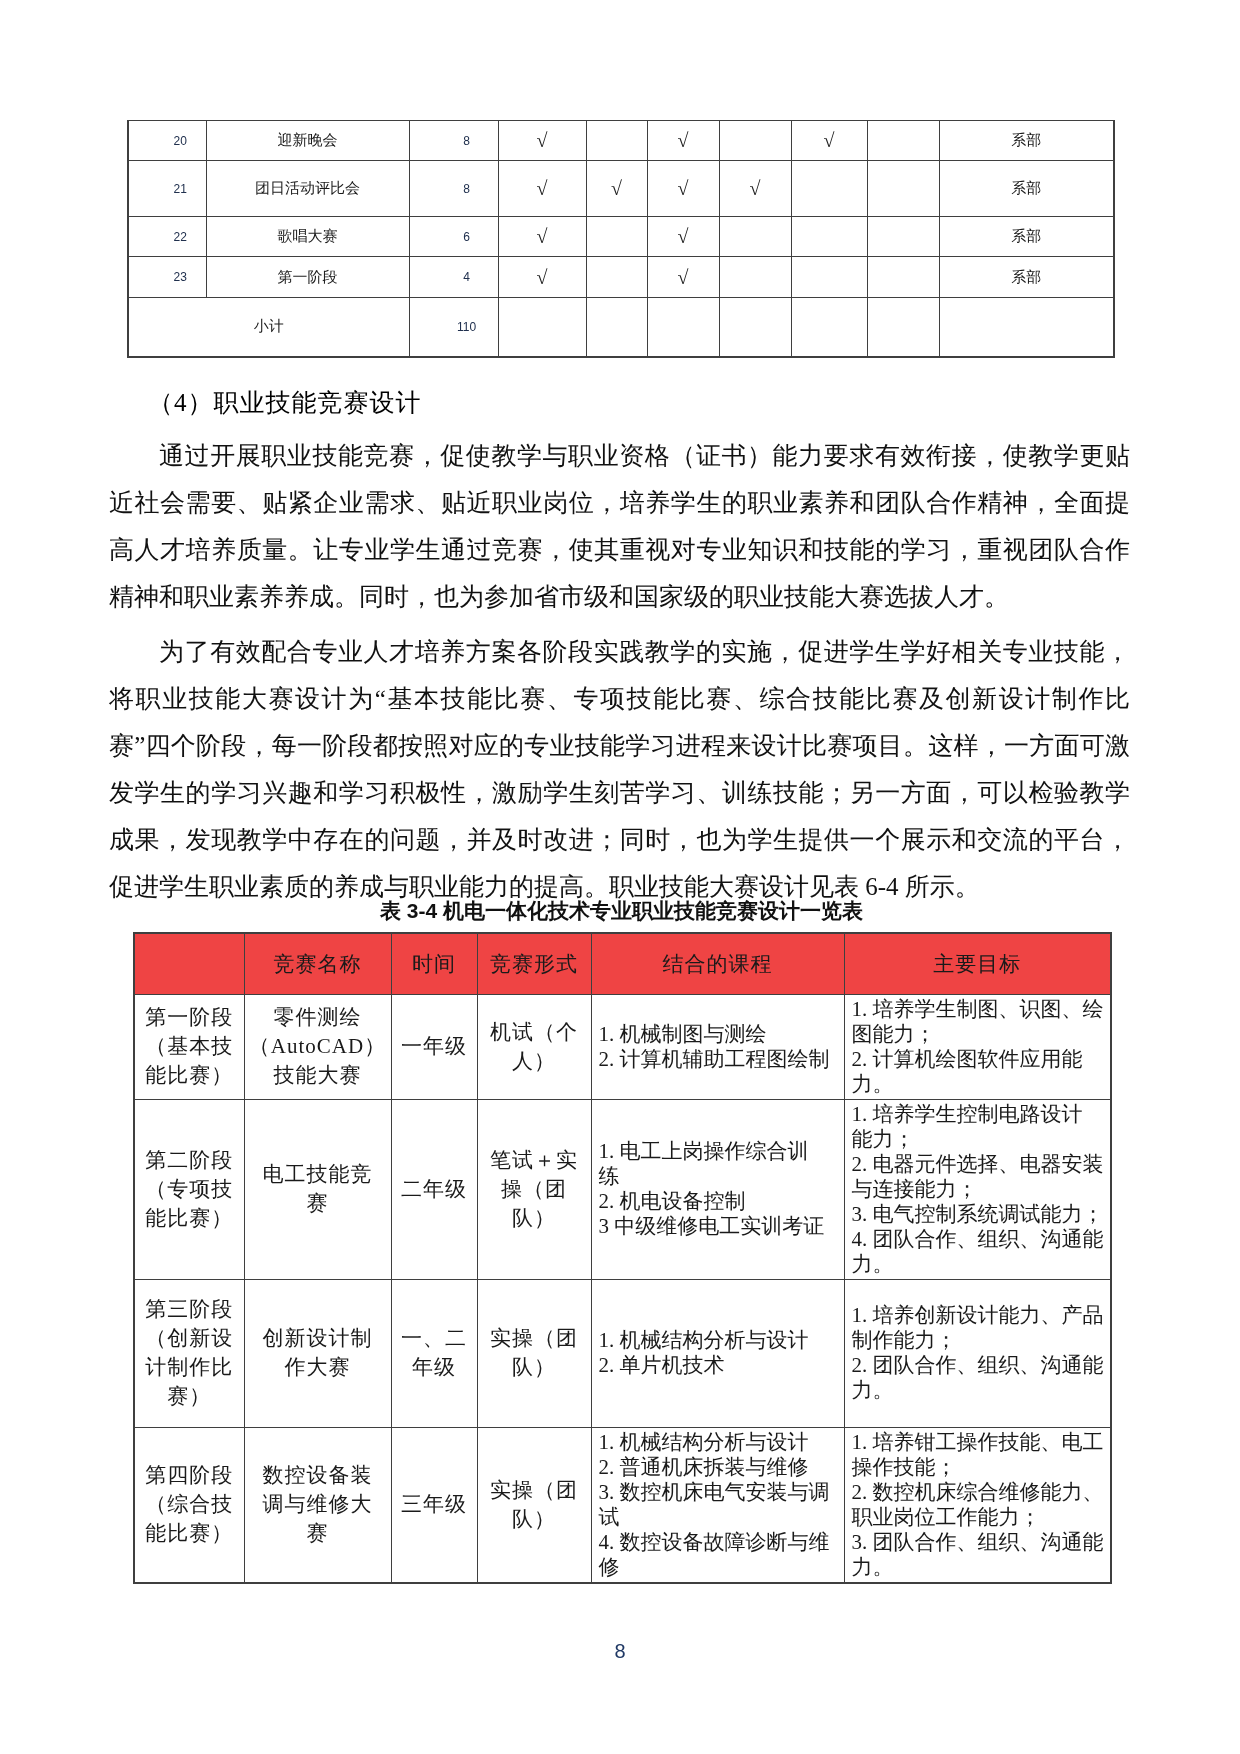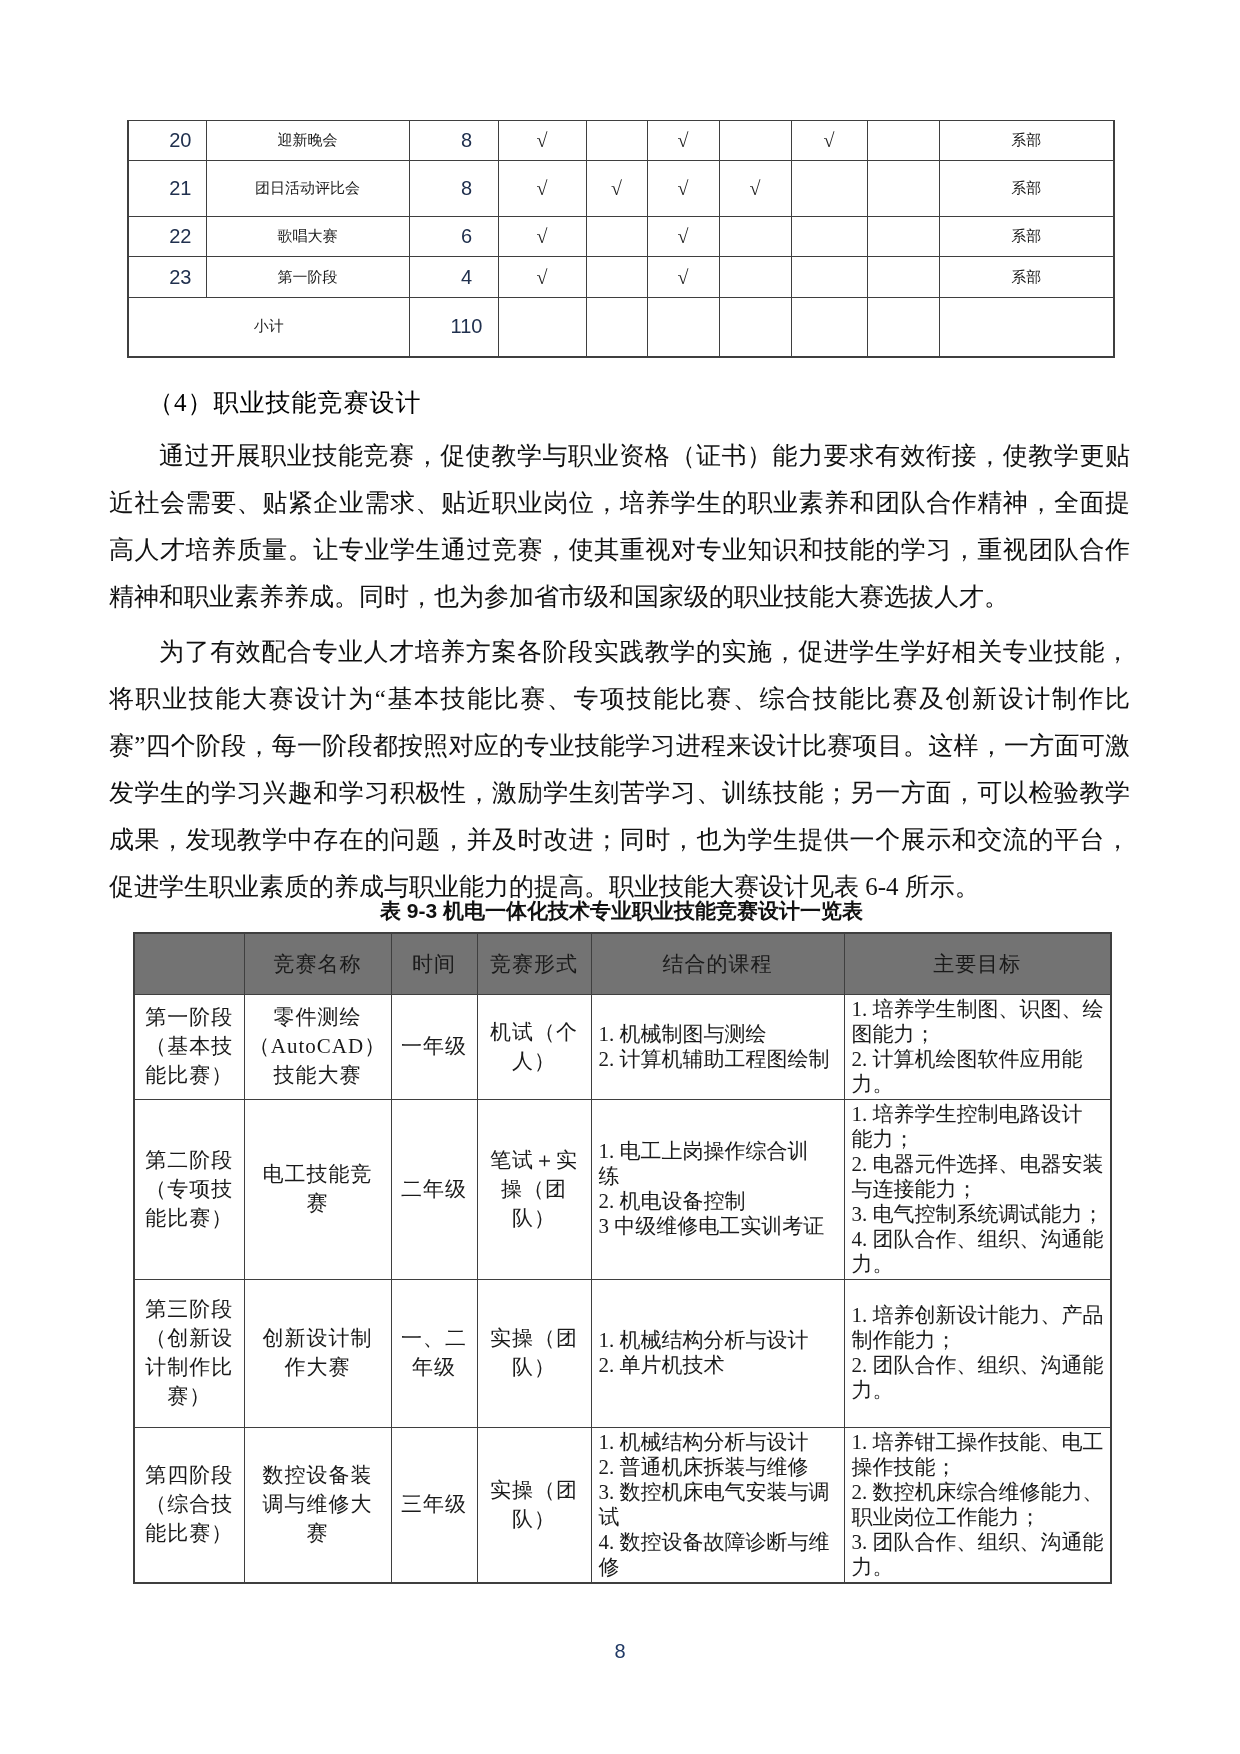--- a/index.html
+++ b/index.html
@@ -13,21 +13,21 @@
   table.t1 {
     position:absolute; left:127px; top:120px; width:986px;
     border-collapse:collapse; table-layout:fixed;
     border:2px solid #3f3f3f; border-top-width:1px;
   }
   table.t1 td {
     border:1px solid #3f3f3f; text-align:center; vertical-align:middle;
     font-size:15px; padding:0 2px; overflow:hidden;
   }
   table.t1 td.num, table.t1 td.hrs {
-    font-family:"Liberation Sans","DejaVu Sans",sans-serif; font-size:20px; color:#20304e;padding-left:28px;
+    font-family:"Liberation Sans","DejaVu Sans",sans-serif; font-size:12px; color:#20304e;padding-left:28px;
   }
   table.t1 td.chk { font-size:20px; color:#222222; }
 
   
   .heading {
     position:absolute; left:148px; top:388px; font-size:25px; line-height:30px;
     color:#000000; letter-spacing:1px;
   }
   .paras {
     position:absolute; left:101px; top:424px; width:1037px;
@@ -44,21 +44,21 @@
   }
   table.t2 {
     position:absolute; left:133px; top:932px; width:977px;
     border-collapse:collapse; table-layout:fixed; border:2px solid #3f3f3f;
   }
   table.t2 th, table.t2 td {
     border:1px solid #3f3f3f; font-size:21px; font-weight:normal;
     vertical-align:middle; overflow:hidden;
   }
   table.t2 th {
-    background:#737373; text-align:center; padding:0 2px; letter-spacing:1px;
+    background:#ef4444; text-align:center; padding:0 2px; letter-spacing:1px;
   }
   table.t2 td.c {
     text-align:center; white-space:pre-line; line-height:29px; letter-spacing:1px; padding:0 2px;
   }
   table.t2 td.l {
     text-align:left; white-space:pre-line; line-height:25px; padding:2px 4px 2px 7px;
   }
 
   
   .pagenum {
@@ -147,21 +147,21 @@
       </tr>
     </tbody>
   </table>
 
   <div class="heading">（4）职业技能竞赛设计</div>
   <div class="paras">
     <p>通过开展职业技能竞赛，促使教学与职业资格（证书）能力要求有效衔接，使教学更贴近社会需要、贴紧企业需求、贴近职业岗位，培养学生的职业素养和团队合作精神，全面提高人才培养质量。让专业学生通过竞赛，使其重视对专业知识和技能的学习，重视团队合作精神和职业素养养成。同时，也为参加省市级和国家级的职业技能大赛选拔人才。</p>
     <p>为了有效配合专业人才培养方案各阶段实践教学的实施，促进学生学好相关专业技能，将职业技能大赛设计为“基本技能比赛、专项技能比赛、综合技能比赛及创新设计制作比赛”四个阶段，每一阶段都按照对应的专业技能学习进程来设计比赛项目。这样，一方面可激发学生的学习兴趣和学习积极性，激励学生刻苦学习、训练技能；另一方面，可以检验教学成果，发现教学中存在的问题，并及时改进；同时，也为学生提供一个展示和交流的平台，促进学生职业素质的养成与职业能力的提高。职业技能大赛设计见表 6-4 所示。</p>
   </div>
 
-  <div class="caption">表 9-3 机电一体化技术专业职业技能竞赛设计一览表</div>
+  <div class="caption">表 3-4 机电一体化技术专业职业技能竞赛设计一览表</div>
   <table class="t2">
     <colgroup>
       <col style="width:110px">
         <col style="width:147px">
         <col style="width:86px">
       <col style="width:114px">
         <col style="width:253px">
         <col style="width:267px">
     </colgroup>
     <tbody>

